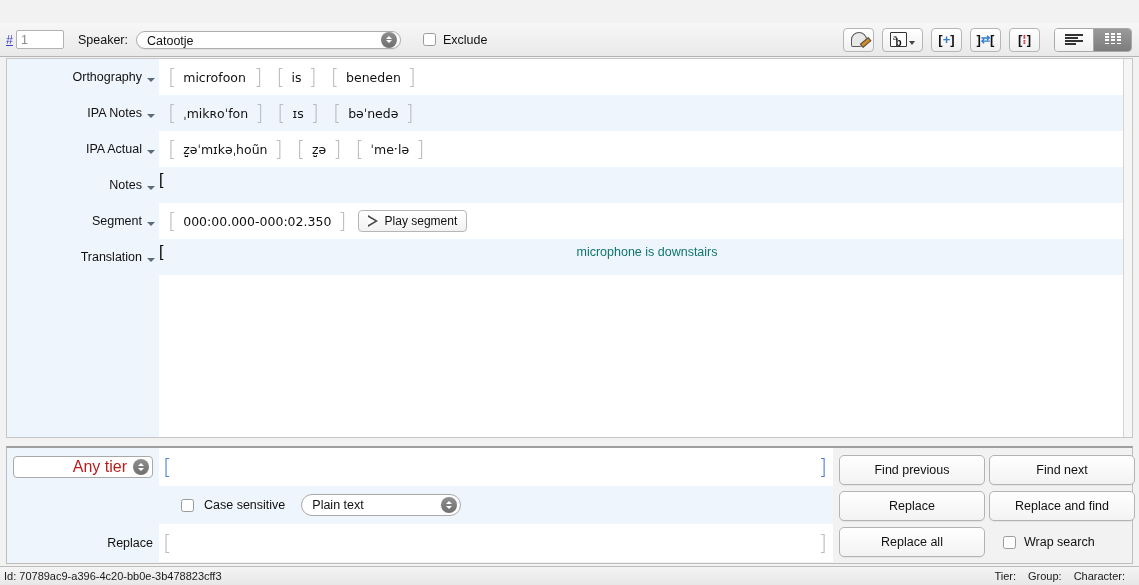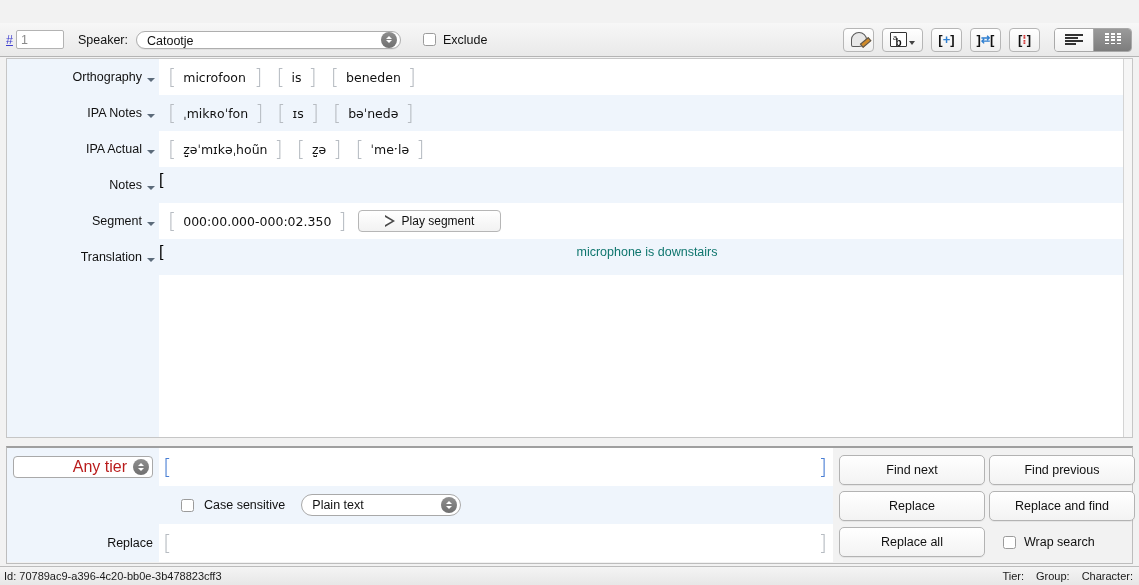--- a/index.html
+++ b/index.html
@@ -216,21 +216,21 @@
   .fld.w-ortho3 .val { min-width: 52px; }
   .fld.ipa .val { font-family: "DejaVu Sans", sans-serif; }
   .fld-full {
     flex: 1; display: flex; align-items: center; justify-content: space-between;
     height: 26px; padding-right: 4px;
   }
   .fld-full .val { font-size: 12.5px; color: #0f766e; padding-left: 7px; }
   .playbtn {
     height: 22px; border: 1px solid #b6b6b6; border-radius: 4px;
     background: linear-gradient(to bottom, #ffffff, #f2f2f2);
-    display: flex; align-items: center; gap: 6px; padding: 0 26px;
+    display: flex; align-items: center; gap: 6px; padding: 0 9px;
     font-size: 12px; color: #111;
   }
   .play-ico { width: 11px; height: 12px; position: relative; }
   .play-ico::before {
     content: ""; position: absolute; left: 0; top: 0;
     width: 0; height: 0; border-top: 6px solid transparent;
     border-bottom: 6px solid transparent; border-left: 10px solid #4a4a4a;
   }
   .play-ico::after {
     content: ""; position: absolute; left: 0; top: 1.6px;
@@ -293,21 +293,21 @@
   .wrapwrap { display: flex; align-items: center; gap: 8px; padding-left: 14px; }
 
   
   .statusbar {
     position: absolute; left: 0; bottom: 0; width: 1139px; height: 19px;
     background: linear-gradient(to bottom, #f4f4f4, #e7e7e7);
     border-top: 1px solid #bcbcbc;
     display: flex; align-items: center; font-size: 11px; color: #1a1a1a;
   }
   .sb-left { padding-left: 4px; }
-  .sb-right { margin-left: auto; padding-right: 6px; display: flex; gap: 12px; }
+  .sb-right { margin-left: auto; padding-right: 14px; display: flex; gap: 12px; }
 </style>
 </head>
 <body>
 
 <div id="app">
 
 
   <div class="toolbar">
     <div class="rec-hash">#</div>
     <div class="rec-num">1</div>
@@ -537,22 +537,22 @@
         <div class="sp-lbl">Replace</div>
         <div class="sp-field">
           <span class="bk-gray">[</span>
           <span class="val"></span>
           <span class="bk-gray">]</span>
         </div>
       </div>
     </div>
 
     <div class="btncol">
+      <div class="sbtn">Find previous</div>
       <div class="sbtn">Find next</div>
-      <div class="sbtn">Find previous</div>
       <div class="sbtn">Replace</div>
       <div class="sbtn">Replace and find</div>
       <div class="sbtn">Replace all</div>
       <div class="wrapwrap">
         <div class="chk"></div>
         <div class="opt-lbl">Wrap search</div>
       </div>
     </div>
   </div>
 

